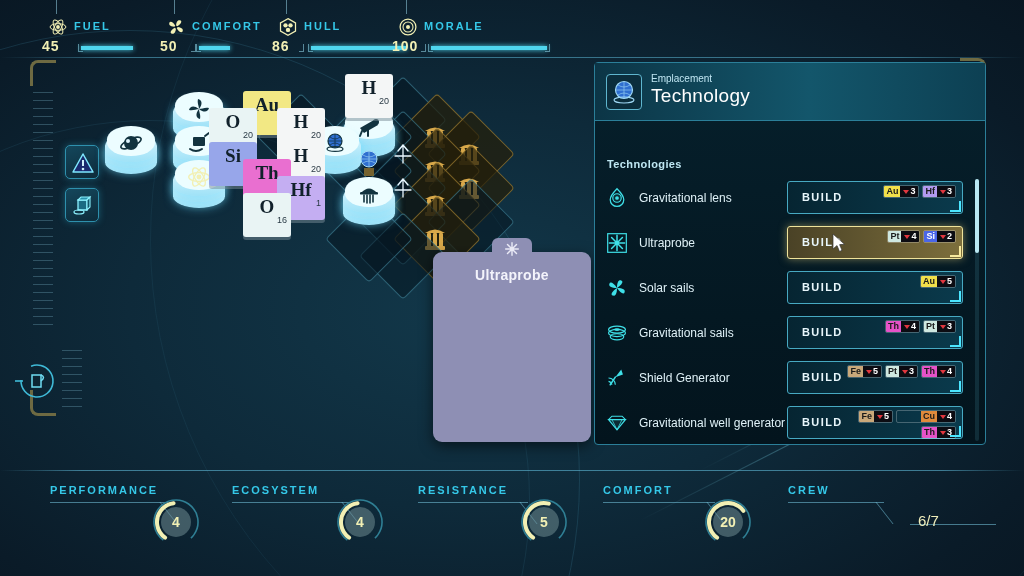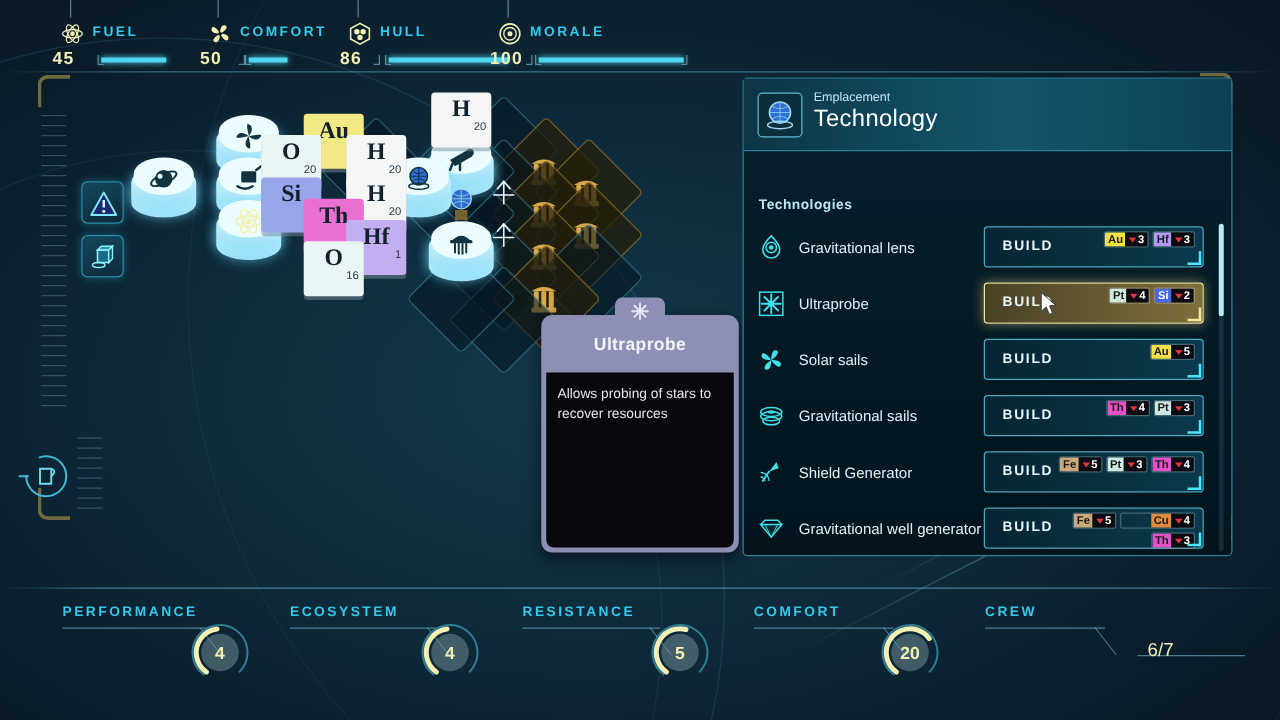--- a/index.html
+++ b/index.html
@@ -551,21 +551,20 @@
   <div id="tooltip">
     <div class="notch">
       <svg class="ns" viewBox="0 0 20 20">
         <g stroke="#e9e9f5" stroke-width="1.6" stroke-linecap="round">
           <path d="M10 3 V17 M3 10 H17 M5 5 L15 15 M15 5 L5 15"></path>
         </g>
         <circle cx="10" cy="10" r="2.2" fill="#e9e9f5"></circle>
       </svg>
     </div>
     <div id="tt-title">Ultraprobe</div>
-    <div id="tt-body">Allows probing of stars to recover resources</div>
   </div>
 
   <div id="panel">
     <div id="panel-head">
       <div id="emp-icon">
         <svg width="34" height="34" viewBox="0 0 34 34">
           <circle cx="17" cy="15" r="8.5" fill="#2f6fd0" stroke="#9fd8f5" stroke-width="1.2"></circle>
           <g stroke="#9fd8f5" stroke-width=".7" opacity=".85" fill="none">
             <path d="M9 15 h16 M17 6.5 v17 M11 10 q6 4 12 0 M11 20 q6 -4 12 0"></path>
           </g>

